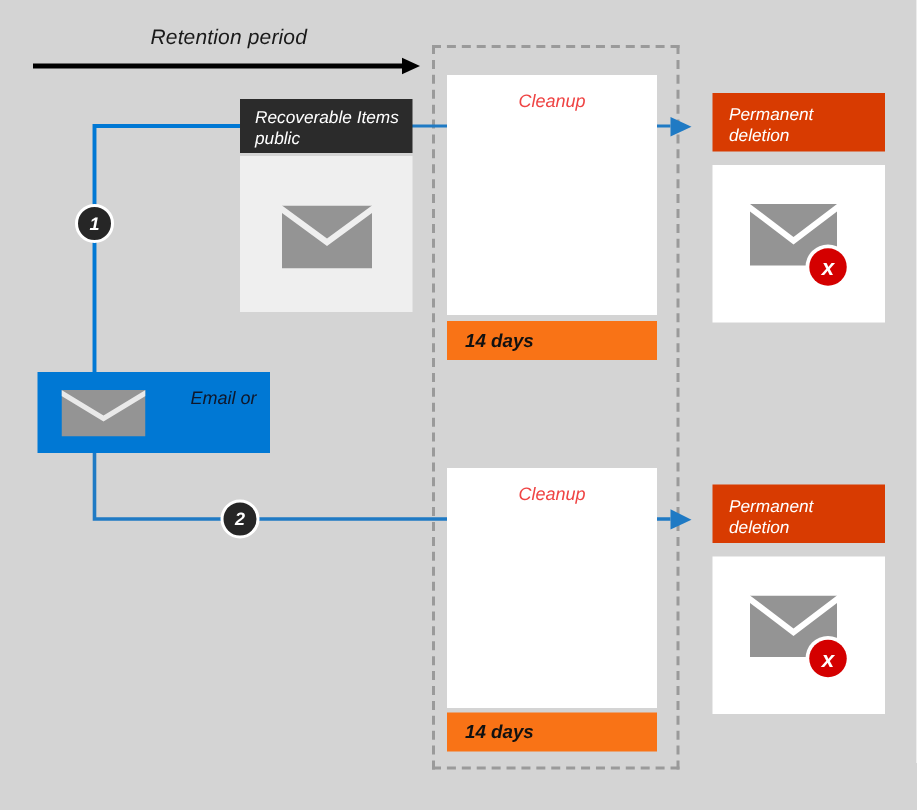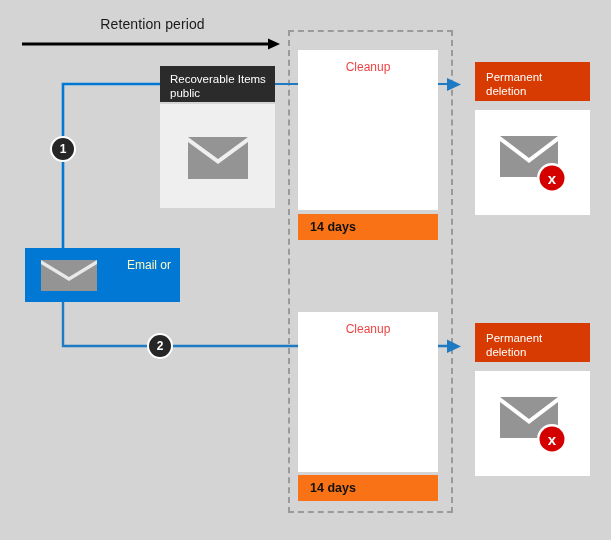--- a/index.html
+++ b/index.html
@@ -7,20 +7,21 @@
     padding: 0;
     background: #ffffff;
   }
   #canvas {
     position: relative;
     width: 611px;
     height: 540px;
     background: #d4d4d4;
     font-family: "Liberation Sans", sans-serif;
     overflow: hidden;
+    font-style: italic;
   }
   #canvas * { box-sizing: border-box; }
 
   
   .retention-label {
     position: absolute;
     left: 20px;
     top: 16px;
     width: 265px;
     text-align: center;
@@ -108,21 +109,21 @@
     width: 155px;
     height: 54px;
     background: #0078d4;
   }
   .source-box .src-text {
     position: absolute;
     right: 9px;
     top: 10px;
     width: 90px;
     text-align: right;
-    color: #fef9c3;
+    color: #0f172a;
     font-size: 12px;
     line-height: 15px;
   }
 
   
   .env { position: absolute; }
 
   
   .wires {
     position: absolute;

